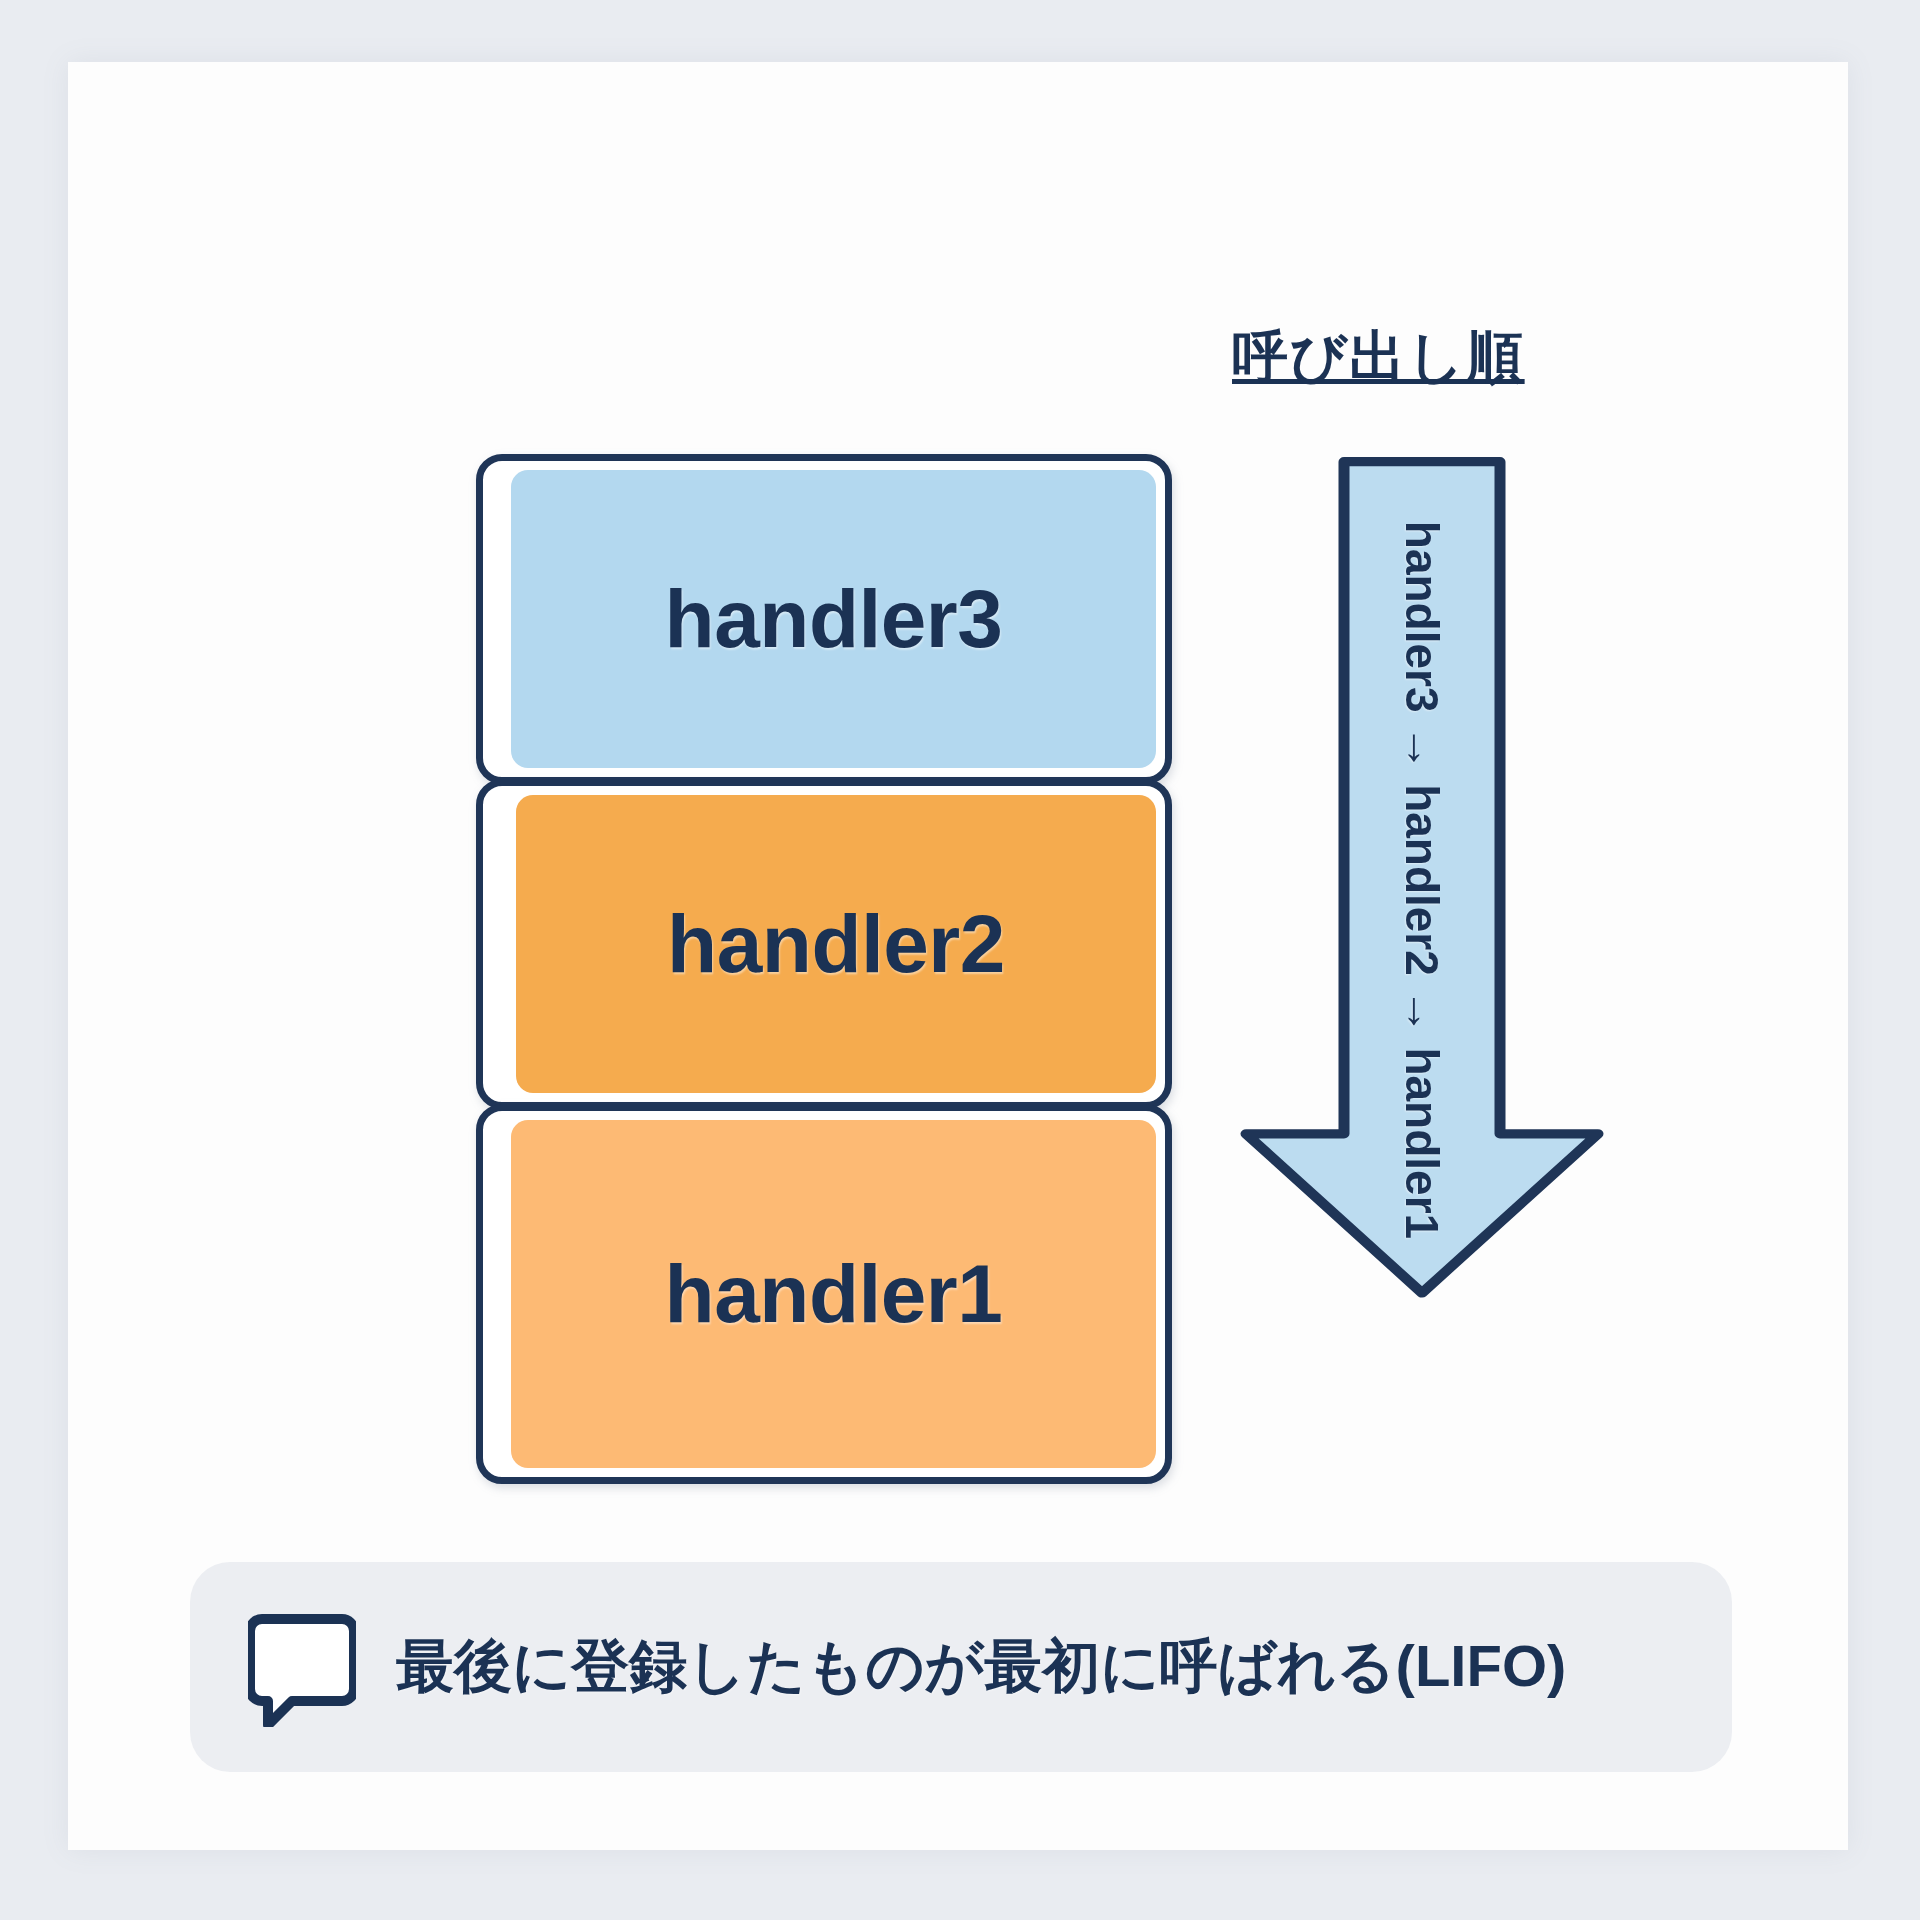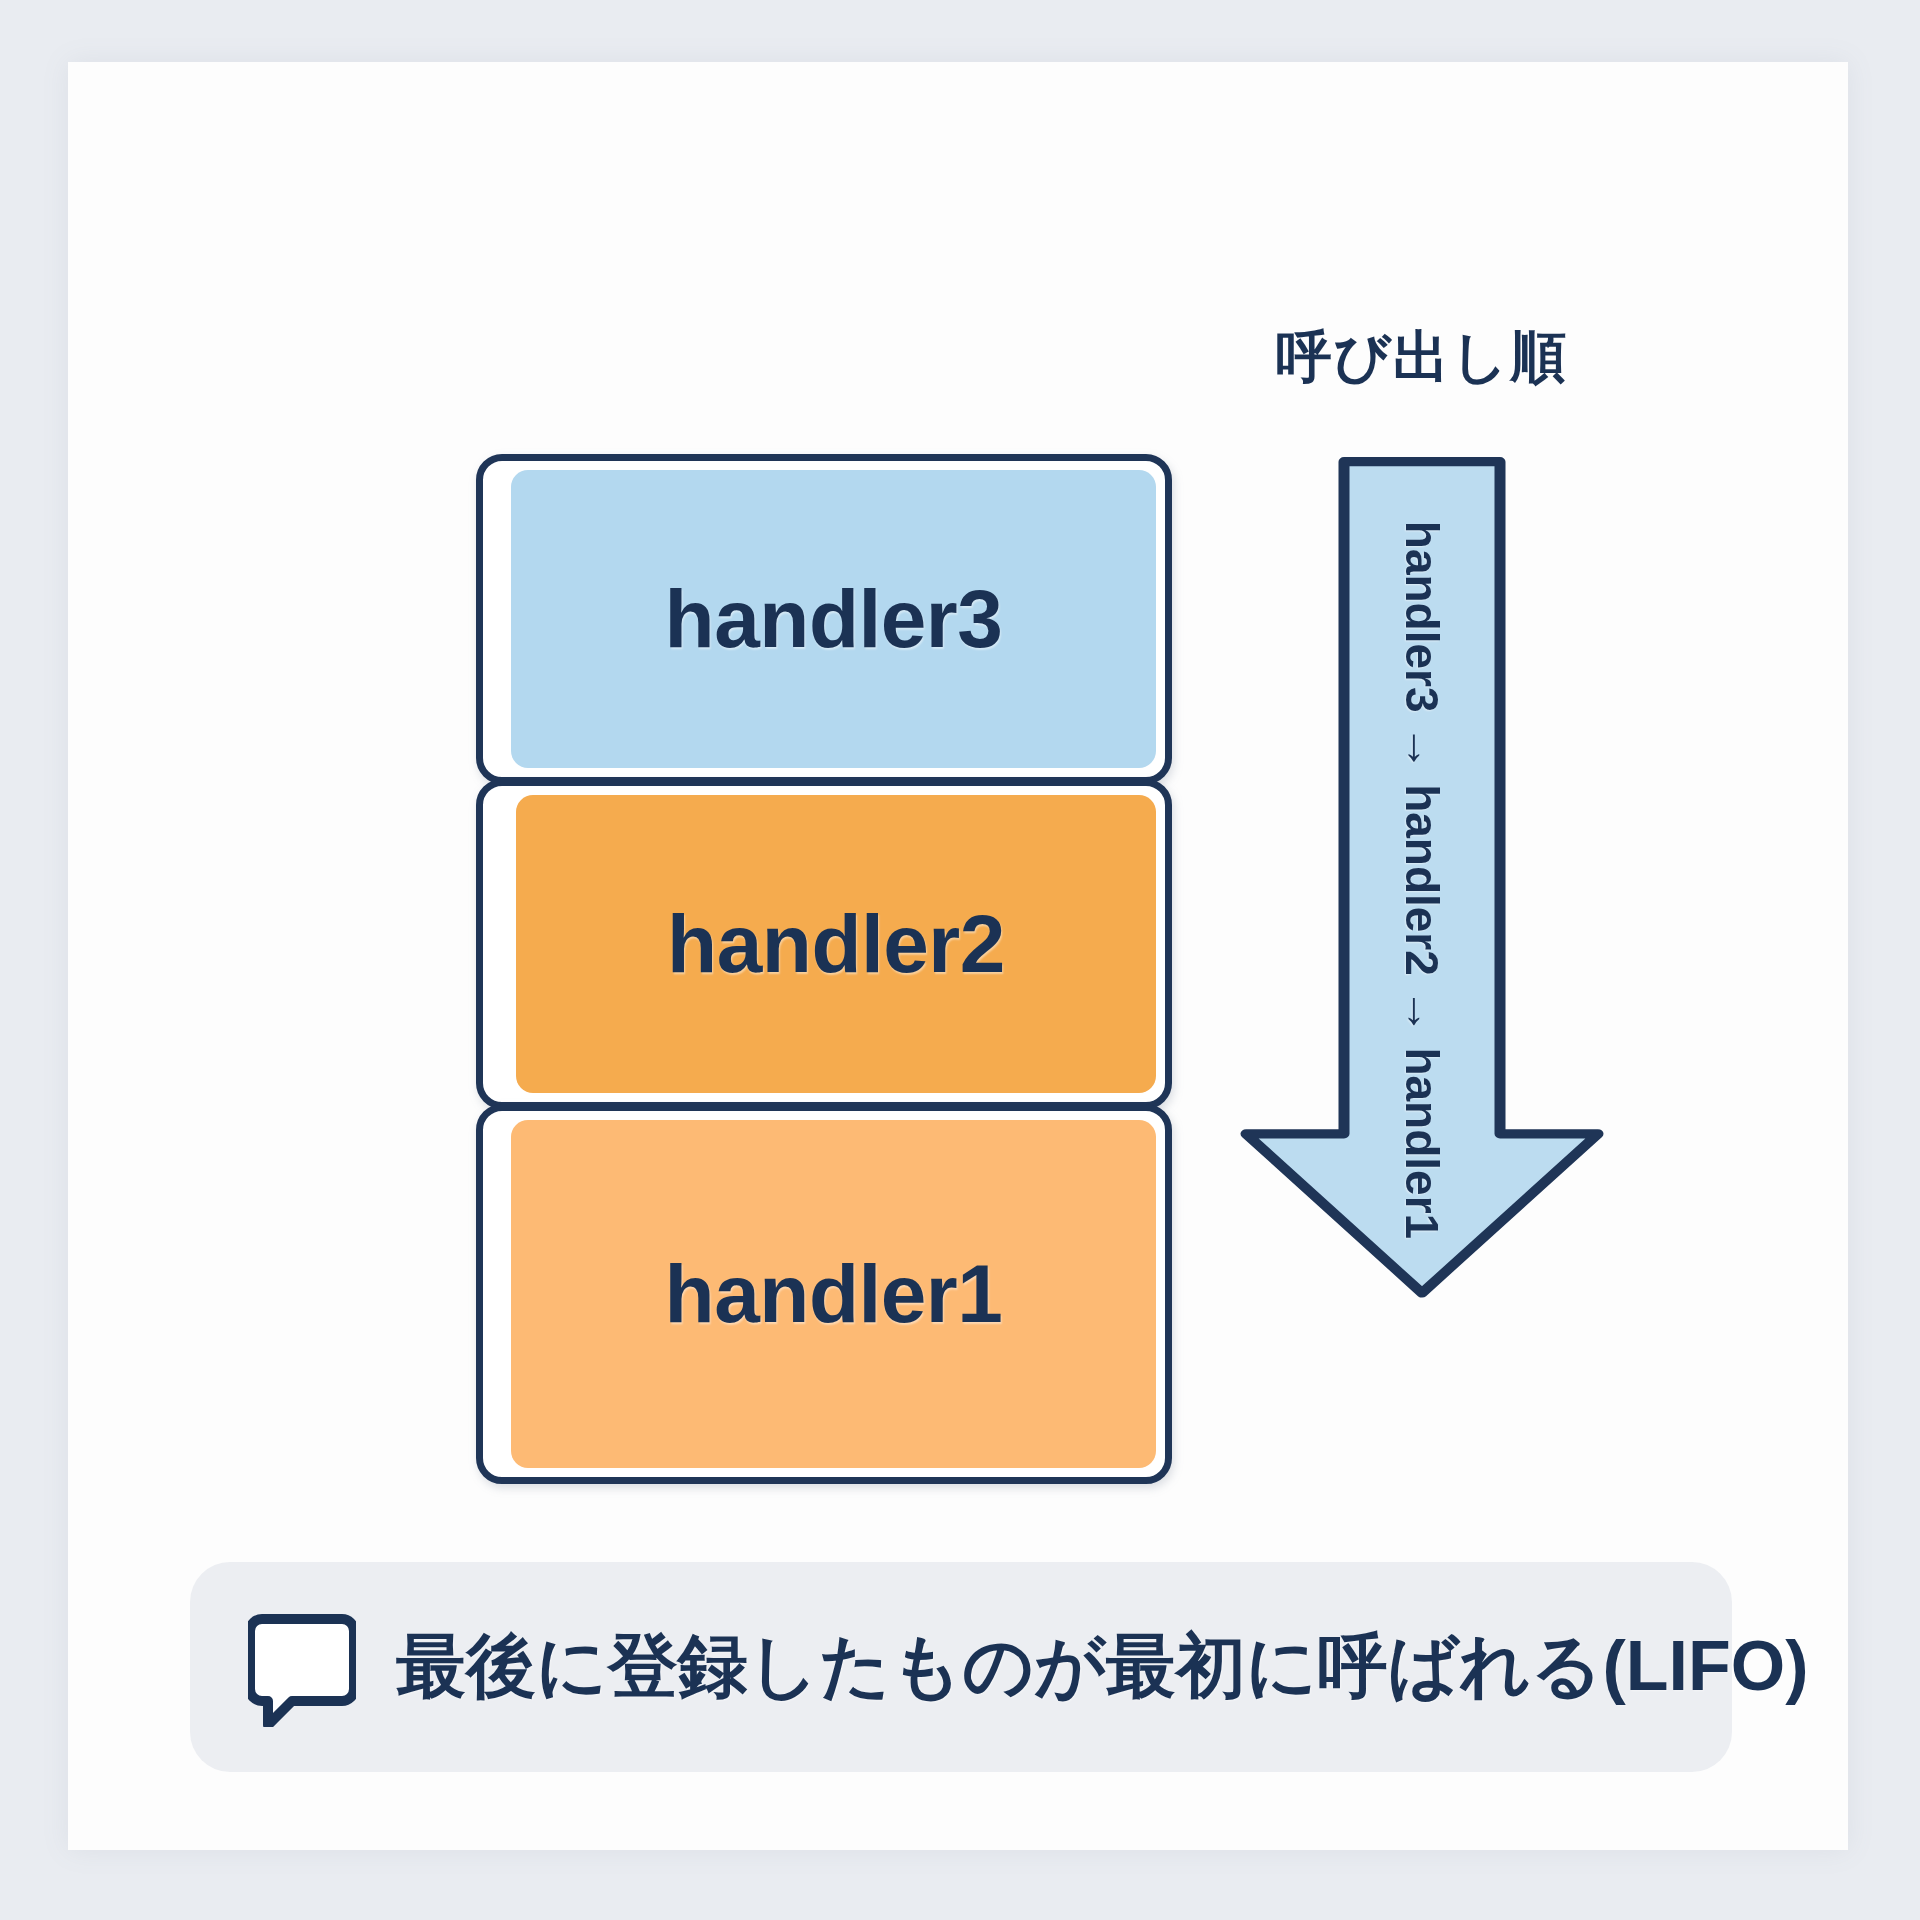--- a/index.html
+++ b/index.html
@@ -99,45 +99,46 @@
     letter-spacing: 0px;
     text-shadow: 1px 1px 2px rgba(255,255,255,0.5);
   }
 
   
   #call-order-title {
     position: absolute;
     left: 1232px;
     top: 320px;
     width: 380px;
-    text-align: center;
+    text-align: left;
     font-size: 56px;
     font-weight: 700;
     color: #1b3254;
     letter-spacing: 2px;
     white-space: nowrap;
+    text-decoration: underline;
   }
 
   
   #caption {
     position: absolute;
     left: 190px;
     top: 1562px;
     width: 1542px;
     height: 210px;
     background: #eceef2;
     border-radius: 40px;
     display: flex;
     align-items: center;
     padding-left: 58px;
     box-sizing: border-box;
   }
   #caption .bubble { flex: 0 0 auto; margin-right: 40px; margin-top: 6px; }
   #caption .ctext {
-    font-size: 70px;
+    font-size: 58px;
     font-weight: 700;
     color: #1b3254;
     letter-spacing: 0px;
     white-space: nowrap;
     text-shadow: 1px 1px 2px rgba(255,255,255,0.45);
   }
 </style>
 </head>
 <body>
 

